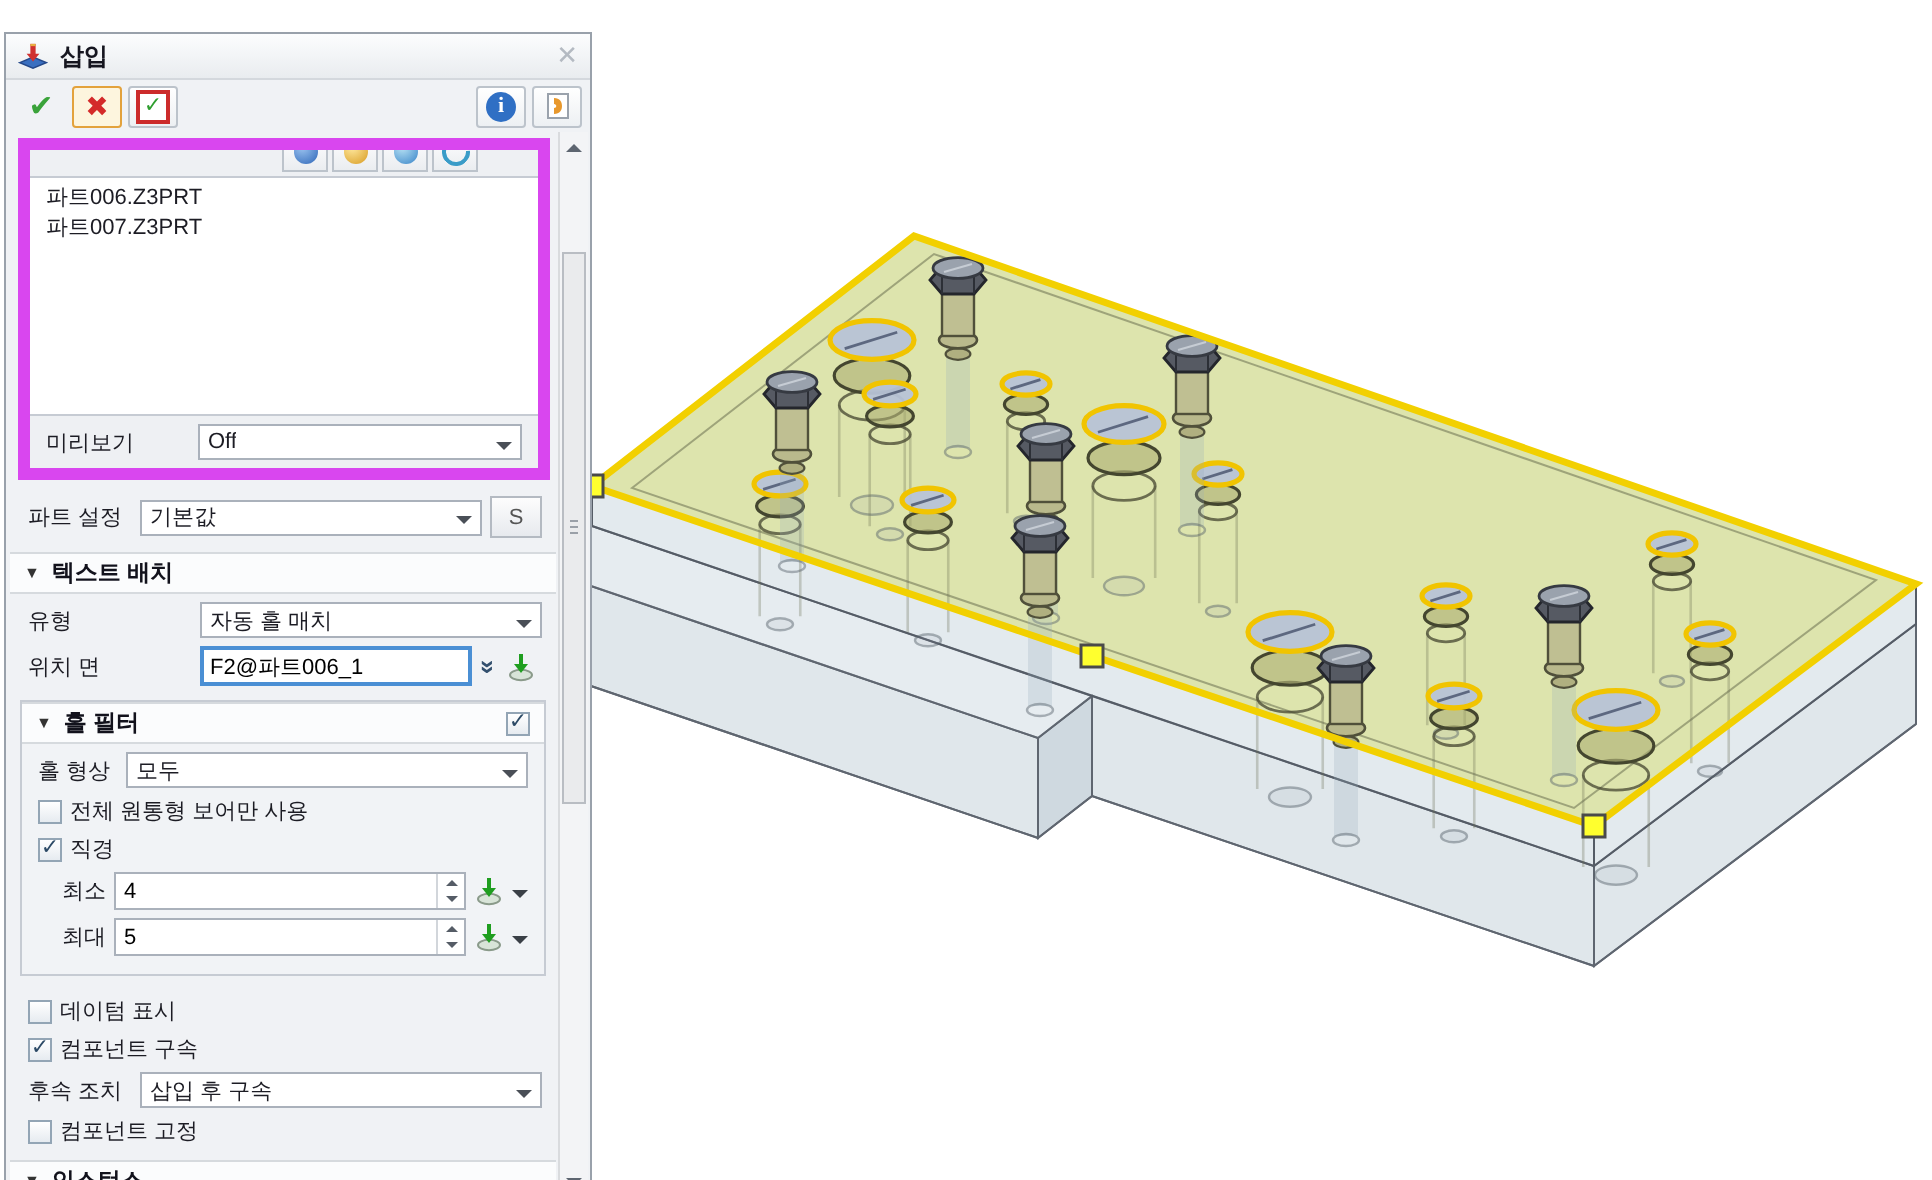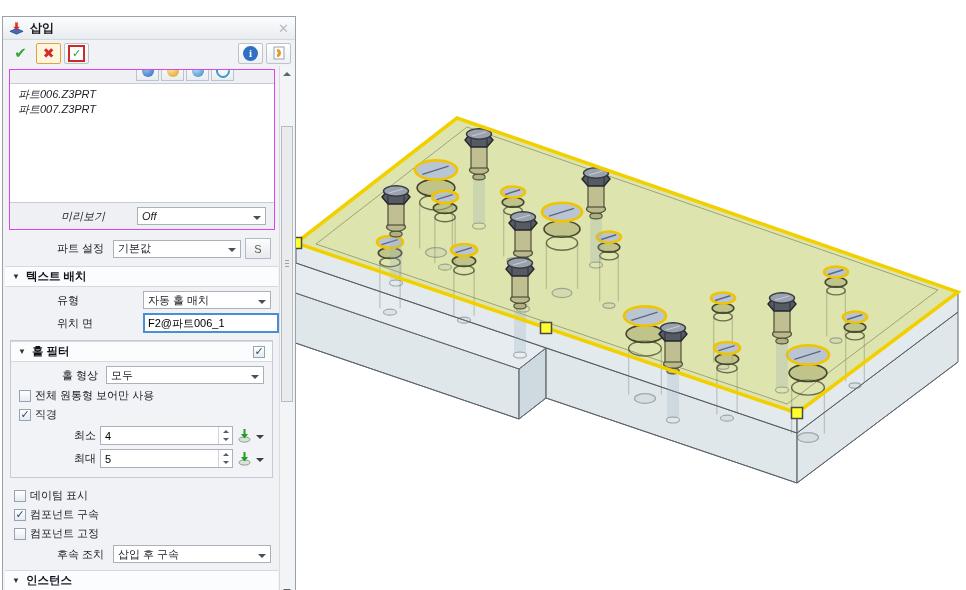--- a/index.html
+++ b/index.html
@@ -28,36 +28,36 @@
         border:1px solid transparent;border-radius:2px;box-sizing:border-box;}
   .tbtn.framed{border:1px solid #bcc3cb;background:linear-gradient(#ffffff,#edf0f3);}
   .tbtn.hot{border:1px solid #e3a23c;background:#fdf5de;}
   .g-ok{color:#3aa33a;font-size:15px;font-weight:bold;}
   .g-cancel{color:#d42a2a;font-size:14px;font-weight:bold;}
   .applybox{width:13px;height:13px;border:2px solid #cc2b2b;background:#fff;display:flex;
             align-items:center;justify-content:center;color:#2f9e2f;font-weight:bold;font-size:11px;line-height:1;}
   .info-circle{width:15px;height:15px;border-radius:50%;background:#2f6fc4;color:#fff;
                font:bold 11px "Liberation Serif",serif;display:flex;align-items:center;justify-content:center;}
   .content{position:absolute;left:1px;right:16px;top:48px;bottom:1px;overflow:hidden;}
-  .group1{margin:4px 4px 0 5px;border:1px solid #d946ef;background:#eef0f3;font-style:italic;}
+  .group1{margin:4px 4px 0 5px;border:6px solid #d946ef;background:#eef0f3;}
   .cliprow{height:13px;overflow:hidden;position:relative;}
   .cliprow .icons{position:absolute;left:126px;top:-9px;display:flex;gap:2px;}
   .mini{width:23px;height:20px;border:1px solid #bcc3cb;background:linear-gradient(#fff,#eaedf0);
         display:flex;align-items:center;justify-content:center;box-sizing:border-box;}
   .dot{width:12px;height:12px;border-radius:50%;}
   .dot.blue{background:radial-gradient(circle at 35% 30%,#9cc4f0,#2e66b8);}
   .dot.gold{background:radial-gradient(circle at 35% 30%,#ffe9a0,#d89b20);}
   .dot.sky{background:radial-gradient(circle at 35% 30%,#b8e2f4,#3884c8);}
   .arc{width:10px;height:10px;border:2px solid #3a9cc8;border-radius:50%;border-top-color:transparent;transform:rotate(40deg);}
   .listbox{height:112px;background:#fff;border-top:1px solid #c6cbd3;border-bottom:1px solid #c6cbd3;
            padding:3px 0;overflow:hidden;}
   .listbox .item{padding:0 8px;line-height:15px;white-space:nowrap;}
   .row{display:flex;align-items:center;gap:4px;margin:4px 8px 4px 10px;}
   .row.inbox{margin:4px 8px;}
-  .lbl{flex:none;margin-left:43px;}
+  .lbl{flex:none;}
   .lw76{width:72px;} .lw84{width:82px;} .lw54{width:52px;} .lw40{width:40px;} .lw36{width:34px;text-align:right;}
   .dd{flex:1;height:18px;background:#fff;border:1px solid #aab1bb;display:flex;align-items:center;
       padding:0 4px;box-sizing:border-box;min-width:0;}
   .dd .txt{overflow:hidden;white-space:nowrap;}
   .dd .arr{margin-left:auto;flex:none;width:0;height:0;border:4px solid transparent;border-top-color:#4a4f57;margin-top:7px;}
   .sbtn{flex:none;width:24px;height:19px;border:1px solid #b4bac2;background:linear-gradient(#fdfdfd,#e7eaee);
         display:flex;align-items:center;justify-content:center;color:#555;}
   .sec{margin:7px 1px 2px 1px;padding:2px 7px;background:#fbfcfd;border-top:1px solid #d6dade;
        border-bottom:1px solid #d6dade;font-weight:bold;font-size:11.5px;color:#12121c;
        display:flex;align-items:center;gap:6px;}
@@ -480,30 +480,30 @@
       <span class="cb"></span>
       <span>데이텀 표시</span>
     </div>
     <div class="row">
       <span class="cb">
           <span>✓</span>
         </span>
       <span>컴포넌트 구속</span>
     </div>
     <div class="row">
-      <span class="cb"></span>
-      <span>컴포넌트 고정</span>
-    </div>
-    <div class="row">
       <span class="lbl lw54">후속 조치</span>
       <div class="dd">
         <span class="txt">삽입 후 구속</span>
         <span class="arr"></span>
       </div>
     </div>
+    <div class="row">
+      <span class="cb"></span>
+      <span>컴포넌트 고정</span>
+    </div>
 
     <div class="sec">
       <span class="tri">▼</span>
       <span>인스턴스</span>
     </div>
   </div>
 
   <div class="vscroll">
     <div class="sarr up">
         <i class="t-u"></i>

